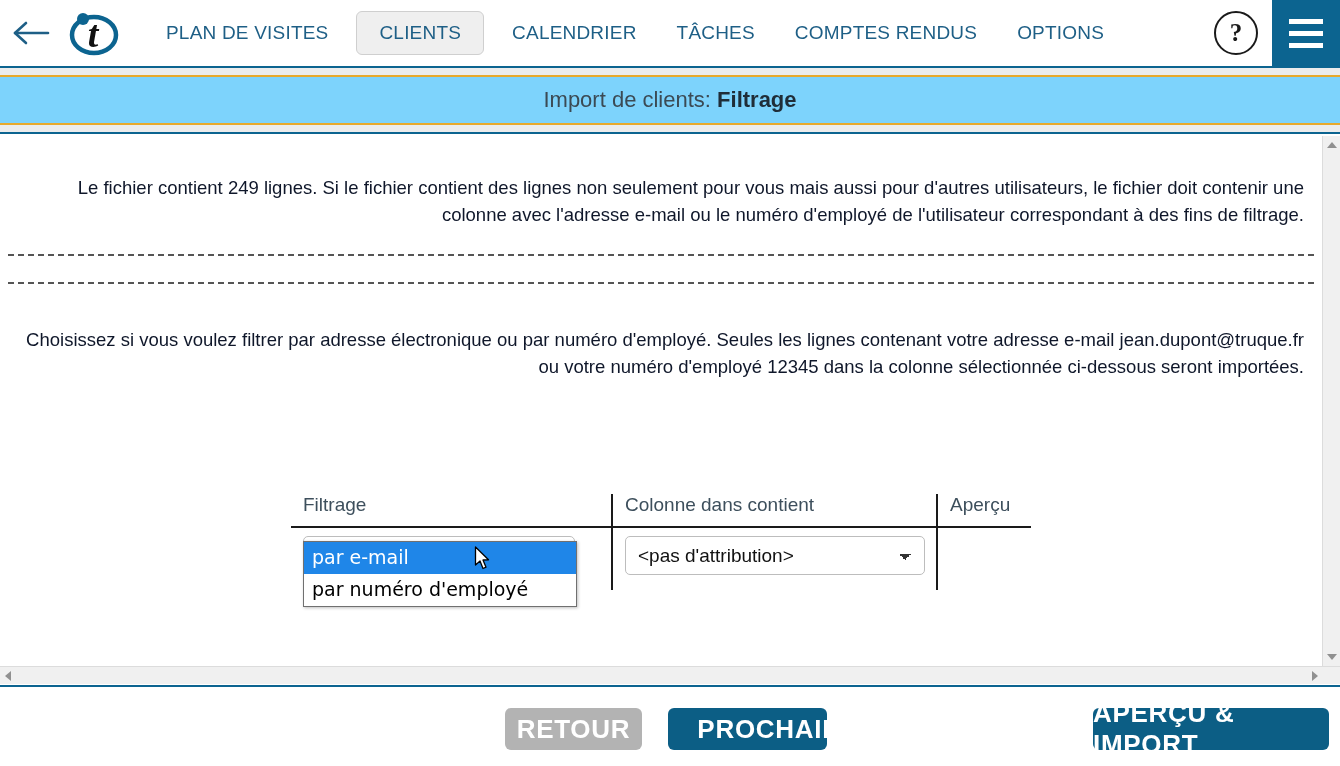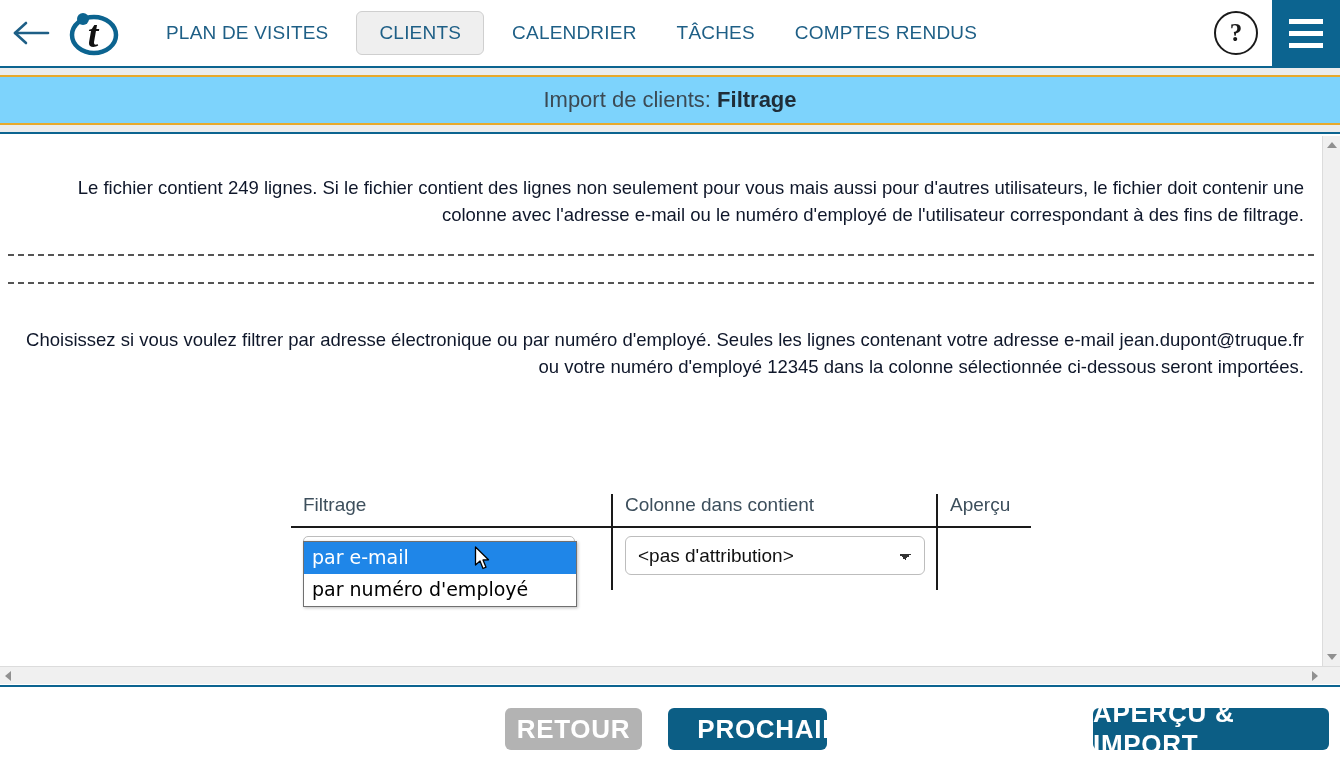--- a/index.html
+++ b/index.html
@@ -173,21 +173,21 @@
   .mh-filtrage { width: 320px; }
   .mh-colonne { width: 325px; border-left: 2px solid #1a1a1a; }
   .mh-apercu { width: 95px; border-left: 2px solid #1a1a1a; }
 
   .mapbody { display: flex; height: 62px; }
   .mb-filtrage { width: 320px; padding: 8px 0 0 12px; }
   .mb-colonne { width: 325px; border-left: 2px solid #1a1a1a; padding: 8px 0 0 12px; }
   .mb-apercu { width: 95px; border-left: 2px solid #1a1a1a; }
 
   .sel-filter { width: 272px; }
-  .sel-col { width: 300px; border-radius: 6px; }
+  .sel-col { width: 300px; }
 
   
   .popup {
     position: absolute;
     left: 303px; top: 541px;
     width: 274px;
     background: #ffffff;
     border: 1px solid #707070;
     z-index: 50;
     font-family: "DejaVu Sans", sans-serif;
@@ -280,20 +280,21 @@
       <text x="27" y="41" font-family="Liberation Serif, serif" font-size="38" font-weight="bold" font-style="italic" fill="#111" text-anchor="middle">t</text>
     </svg>
   </div>
 
   <div class="navlinks">
     <div class="navlink">PLAN DE VISITES</div>
     <div class="navlink active">CLIENTS</div>
     <div class="navlink">CALENDRIER</div>
     <div class="navlink">TÂCHES</div>
     <div class="navlink">COMPTES RENDUS</div>
+    <div class="navlink">OPTIONS</div>
   </div>
 
   <div class="help-icon">?</div>
 
   <div class="hamburger">
     <span></span>
     <span></span>
     <span></span>
   </div>
 </div>

